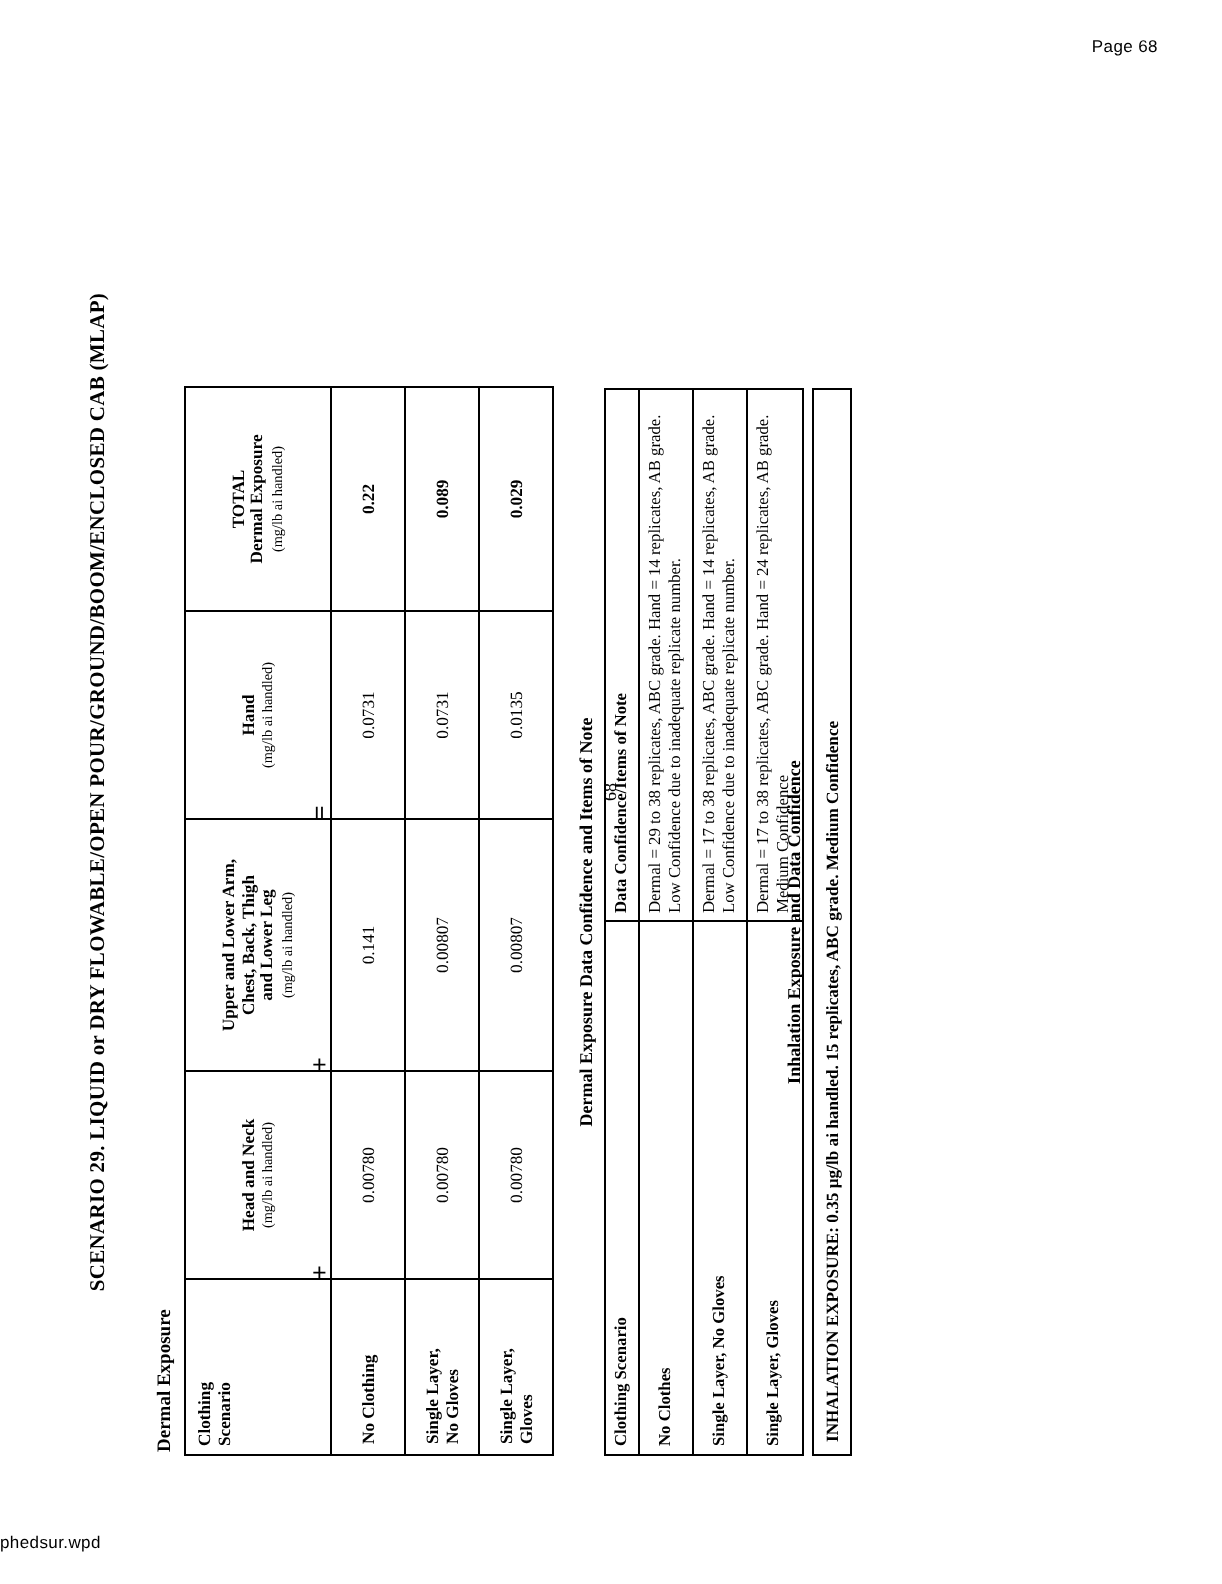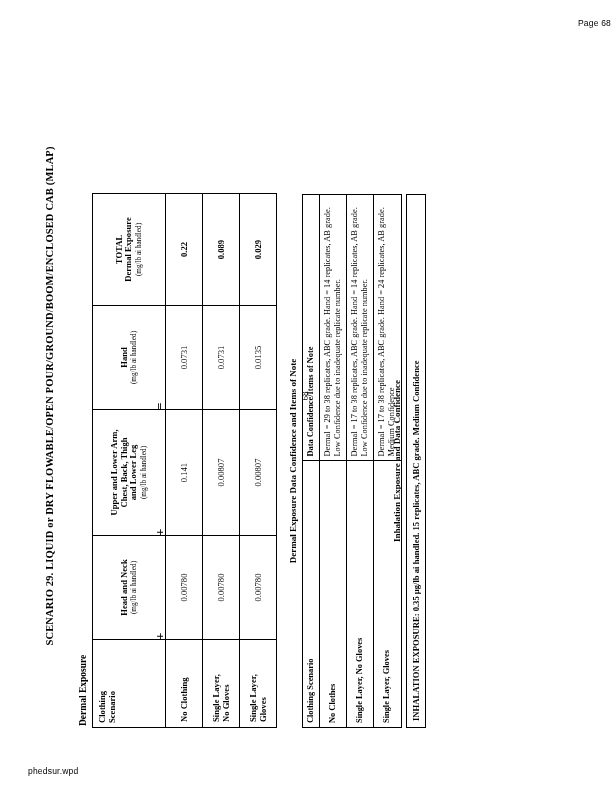--- a/index.html
+++ b/index.html
@@ -13,28 +13,28 @@
     position: relative;
     overflow: hidden;
     font-family: "Liberation Serif", serif;
     color: #000;
   }
 
   
   .page-header {
     position: absolute;
     top: 18px;
-    right: 0;
+    right: 32px;
     font-family: "Liberation Sans", sans-serif;
     font-size: 8.5px;
     letter-spacing: 0.2px;
   }
   .file-label {
     position: absolute;
-    left: 28px;
+    left: 0;
     bottom: 16px;
     font-family: "Liberation Sans", sans-serif;
     font-size: 8.5px;
     letter-spacing: 0.2px;
   }
 
   
   .rot-wrap {
     position: absolute;
     top: 0;

